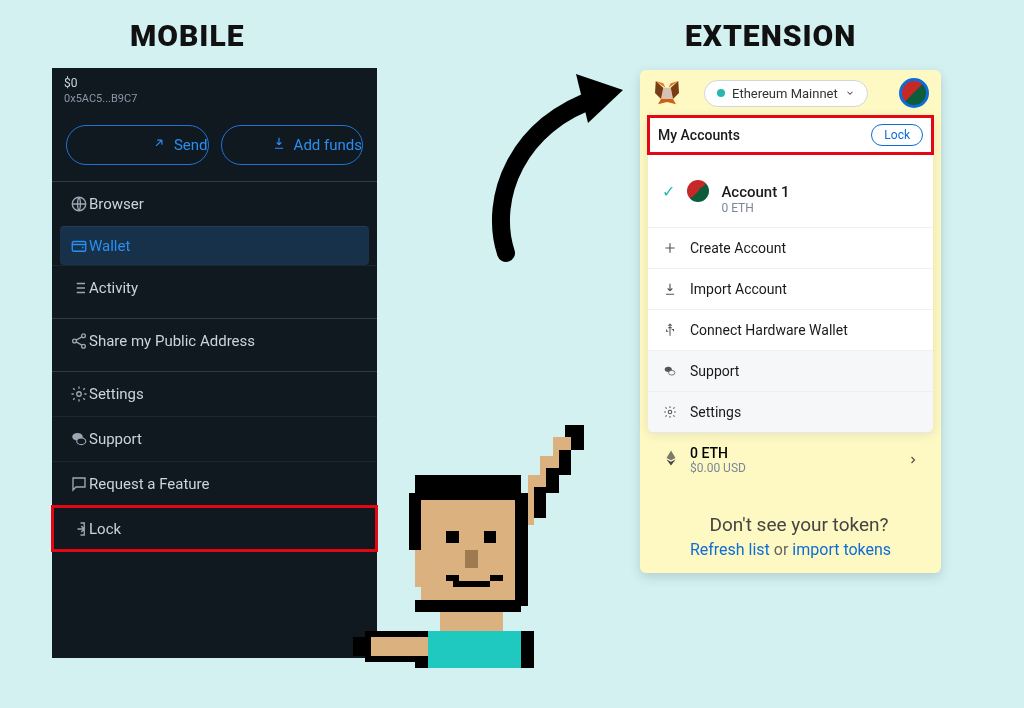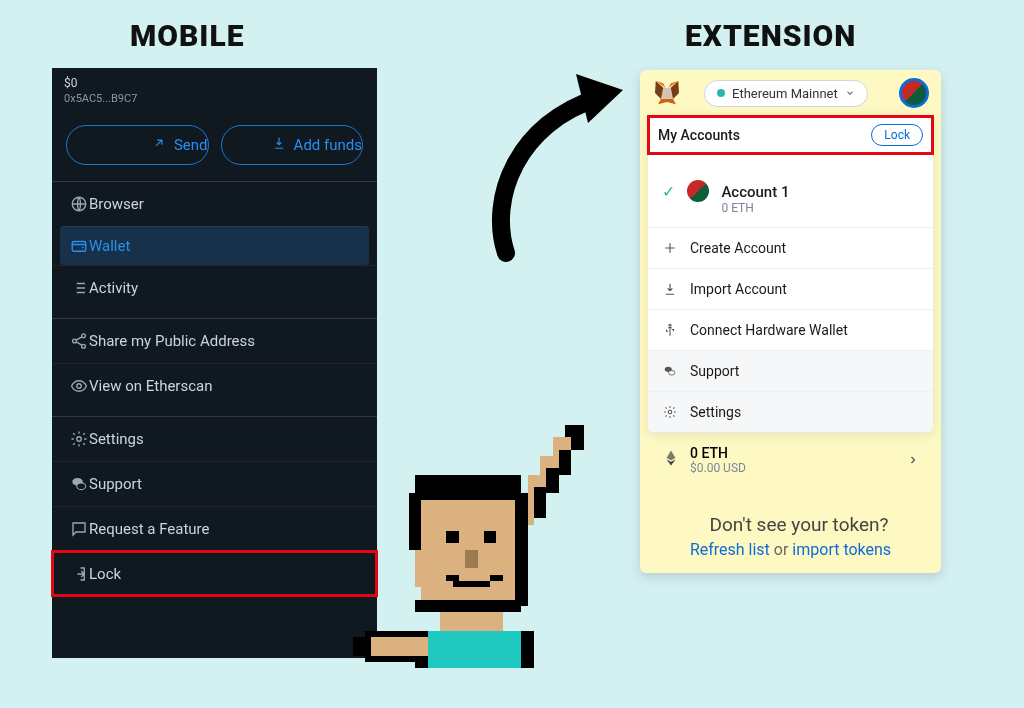--- a/index.html
+++ b/index.html
@@ -121,29 +121,20 @@
     <div class="mobile-item separator-top" style="margin-top:8px;">
       <span class="icon">
         <svg width="18" height="18" viewBox="0 0 24 24" fill="none" stroke="#9da7b3" stroke-width="1.8">
             <circle cx="18" cy="5" r="2.5"></circle>
             <circle cx="6" cy="12" r="2.5"></circle>
             <circle cx="18" cy="19" r="2.5"></circle>
             <path d="M8.2 10.8l7.6-4.4M8.2 13.2l7.6 4.4"></path>
           </svg>
       </span>
       <span>Share my Public Address</span>
-    </div>
-    <div class="mobile-item">
-      <span class="icon">
-        <svg width="18" height="18" viewBox="0 0 24 24" fill="none" stroke="#9da7b3" stroke-width="1.8">
-            <path d="M2 12s3.5-7 10-7 10 7 10 7-3.5 7-10 7S2 12 2 12z"></path>
-            <circle cx="12" cy="12" r="3"></circle>
-          </svg>
-      </span>
-      <span>View on Etherscan</span>
     </div>
     <div class="mobile-item separator-top" style="margin-top:8px;">
       <span class="icon">
         <svg width="18" height="18" viewBox="0 0 24 24" fill="none" stroke="#9da7b3" stroke-width="1.8">
             <circle cx="12" cy="12" r="3"></circle>
             <path d="M12 2v3M12 19v3M4.2 4.2l2.1 2.1M17.7 17.7l2.1 2.1M2 12h3M19 12h3M4.2 19.8l2.1-2.1M17.7 6.3l2.1-2.1"></path>
           </svg>
       </span>
       <span>Settings</span>
     </div>

